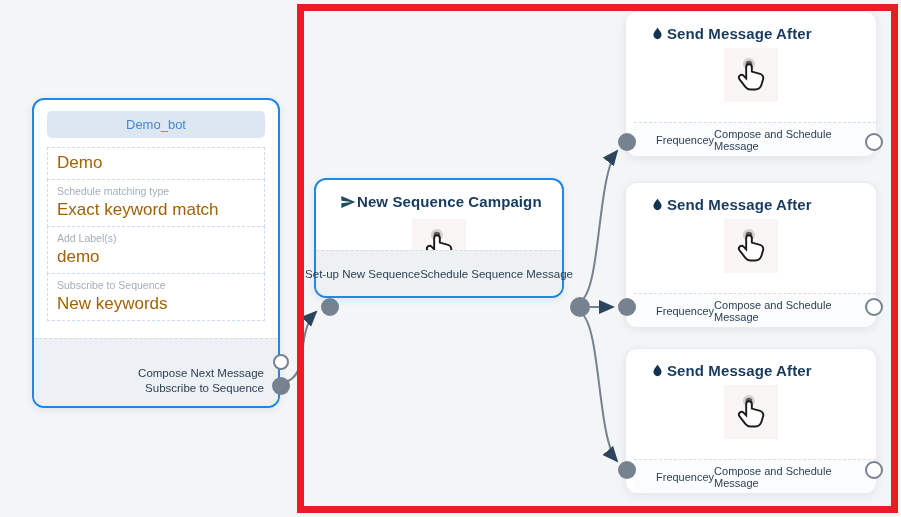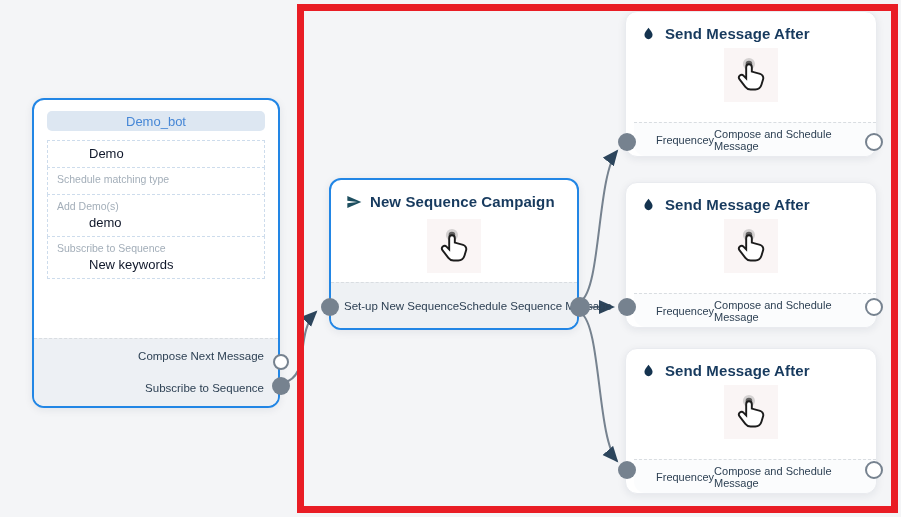--- a/index.html
+++ b/index.html
@@ -7,43 +7,43 @@
     position:relative;width:901px;height:517px;background:#f4f5f7;
     overflow:hidden;font-family:"Liberation Sans",sans-serif;
   }
   #edges{position:absolute;left:0;top:0;z-index:1;}
 
   .node{position:absolute;background:#fff;border-radius:12px;z-index:2;
     box-sizing:border-box;box-shadow:0 2px 8px rgba(20,40,70,.08);}
   .blue-border{border:2px solid #2286e5;}
   .soft-border{border:1px solid #e9ebef;}
 
-  .node-header{display:flex;align-items:center;gap:7px;padding:13px 15px 0 15px;}
+  .node-header{display:flex;align-items:center;padding:13px 15px 0 24px;}
   .node-title{font-size:15px;font-weight:bold;color:#173a5e;letter-spacing:.1px;}
   .hicon{width:17px;height:17px;flex:0 0 auto;display:flex;align-items:center;}
 
   
   .start{left:32px;top:98px;width:248px;height:310px;}
-  .bot-btn{margin:11px 13px 0 13px;height:20px;border-radius:5px;background:#dde7f2;
+  .bot-btn{margin:11px 13px 0 13px;height:27px;border-radius:5px;background:#dde7f2;
     color:#4687d6;font-size:13px;display:flex;align-items:center;justify-content:center;cursor:pointer;}
   .fields{margin:10px 13px 0 13px;}
   .field{border:1px dashed #cddcec;padding:5px 9px 6px 9px;margin-top:-1px;background:#fff;}
   .field .lbl{font-size:10.5px;color:#a3aeb9;margin-bottom:3px;}
-  .field .val{font-size:13px;color:#0f172a;margin-left:32px;}
+  .field .val{font-size:17px;color:#a16207;}
   .start-footer{position:absolute;left:0;right:0;bottom:0;top:238px;background:#edf0f4;
     border-top:1px dashed #d9dde1;border-radius:0 0 10px 10px;}
   .out-row{position:absolute;right:14px;font-size:11.5px;color:#2e4154;white-space:nowrap;}
-  .out-row.r1{top:250px;}
+  .out-row.r1{top:267px;}
   .out-row.r2{top:282px;}
 
   
-  .campaign{left:329px;top:178px;width:250px;height:152px;}
+  .campaign{left:314px;top:178px;width:250px;height:120px;}
   .camp-footer{position:absolute;left:0;right:0;bottom:0;height:46px;background:#eef1f4;
     border-top:1px dashed #d9dde1;border-radius:0 0 10px 10px;display:flex;align-items:center;
-    justify-content:flex-start;padding:0 13px;box-sizing:border-box;font-size:11.5px;color:#2e4154;}
+    justify-content:center;padding:0 13px;box-sizing:border-box;font-size:11.5px;color:#2e4154;}
   .camp-footer span{white-space:nowrap;}
 
   
   .send{left:625px;width:252px;height:146px;}
   .send.s1{top:11px;} .send.s2{top:182px;} .send.s3{top:348px;}
   .send-footer{position:absolute;left:8px;right:0;bottom:0;height:34px;background:#fbfcfd;
     border-top:1px dashed #d9dde1;border-radius:0 0 12px 12px;display:flex;align-items:center;
     justify-content:space-between;padding:0 24px 0 22px;box-sizing:border-box;font-size:11px;color:#2e4154;}
 
   
@@ -81,23 +81,24 @@
   </svg>
 
   <div class="node blue-border start">
     <div class="bot-btn">Demo_bot</div>
     <div class="fields">
       <div class="field">
         <div class="val">Demo</div>
       </div>
       <div class="field">
         <div class="lbl">Schedule matching type</div>
-      </div>
-      <div class="field">
-        <div class="lbl">Add Demo(s)</div>
+        <div class="val">Exact keyword match</div>
+      </div>
+      <div class="field">
+        <div class="lbl">Add Label(s)</div>
         <div class="val">demo</div>
       </div>
       <div class="field">
         <div class="lbl">Subscribe to Sequence</div>
         <div class="val">New keywords</div>
       </div>
     </div>
     <div class="start-footer"></div>
     <div class="out-row r1">Compose Next Message</div>
     <div class="out-row r2">Subscribe to Sequence</div>

